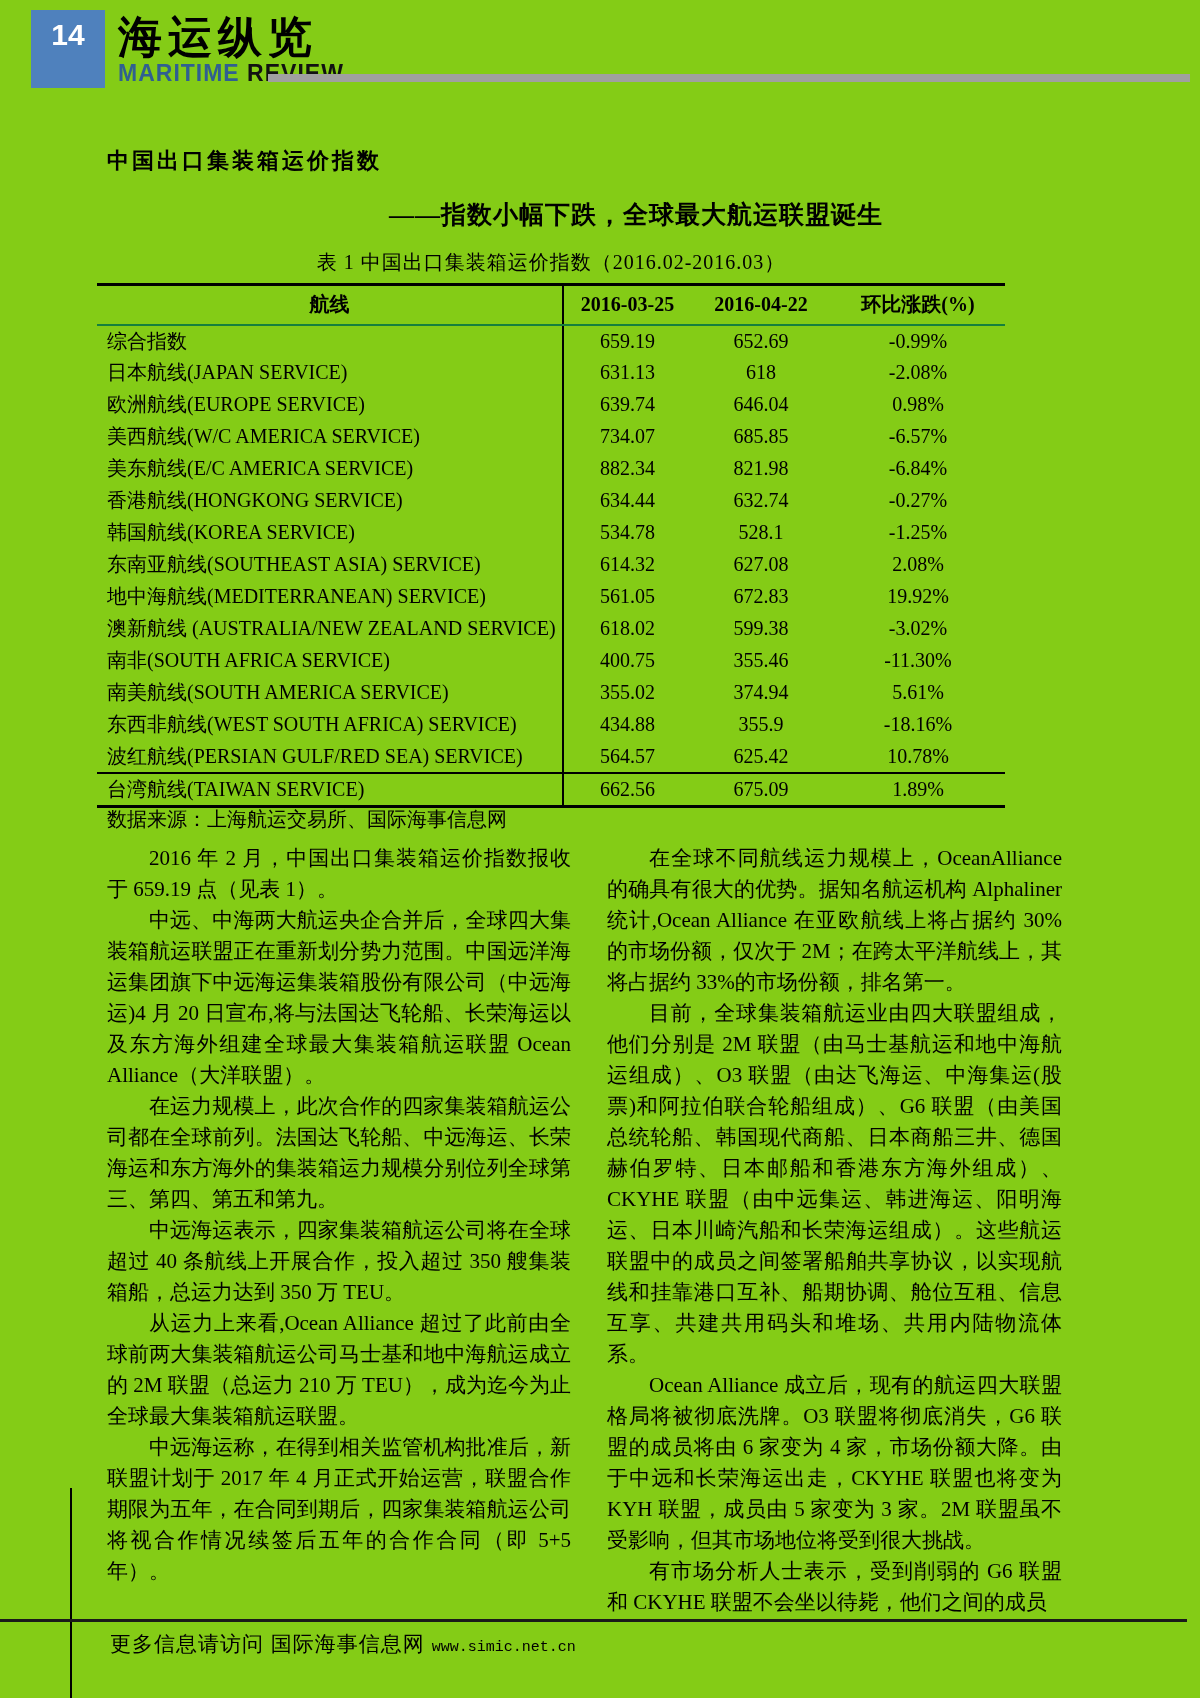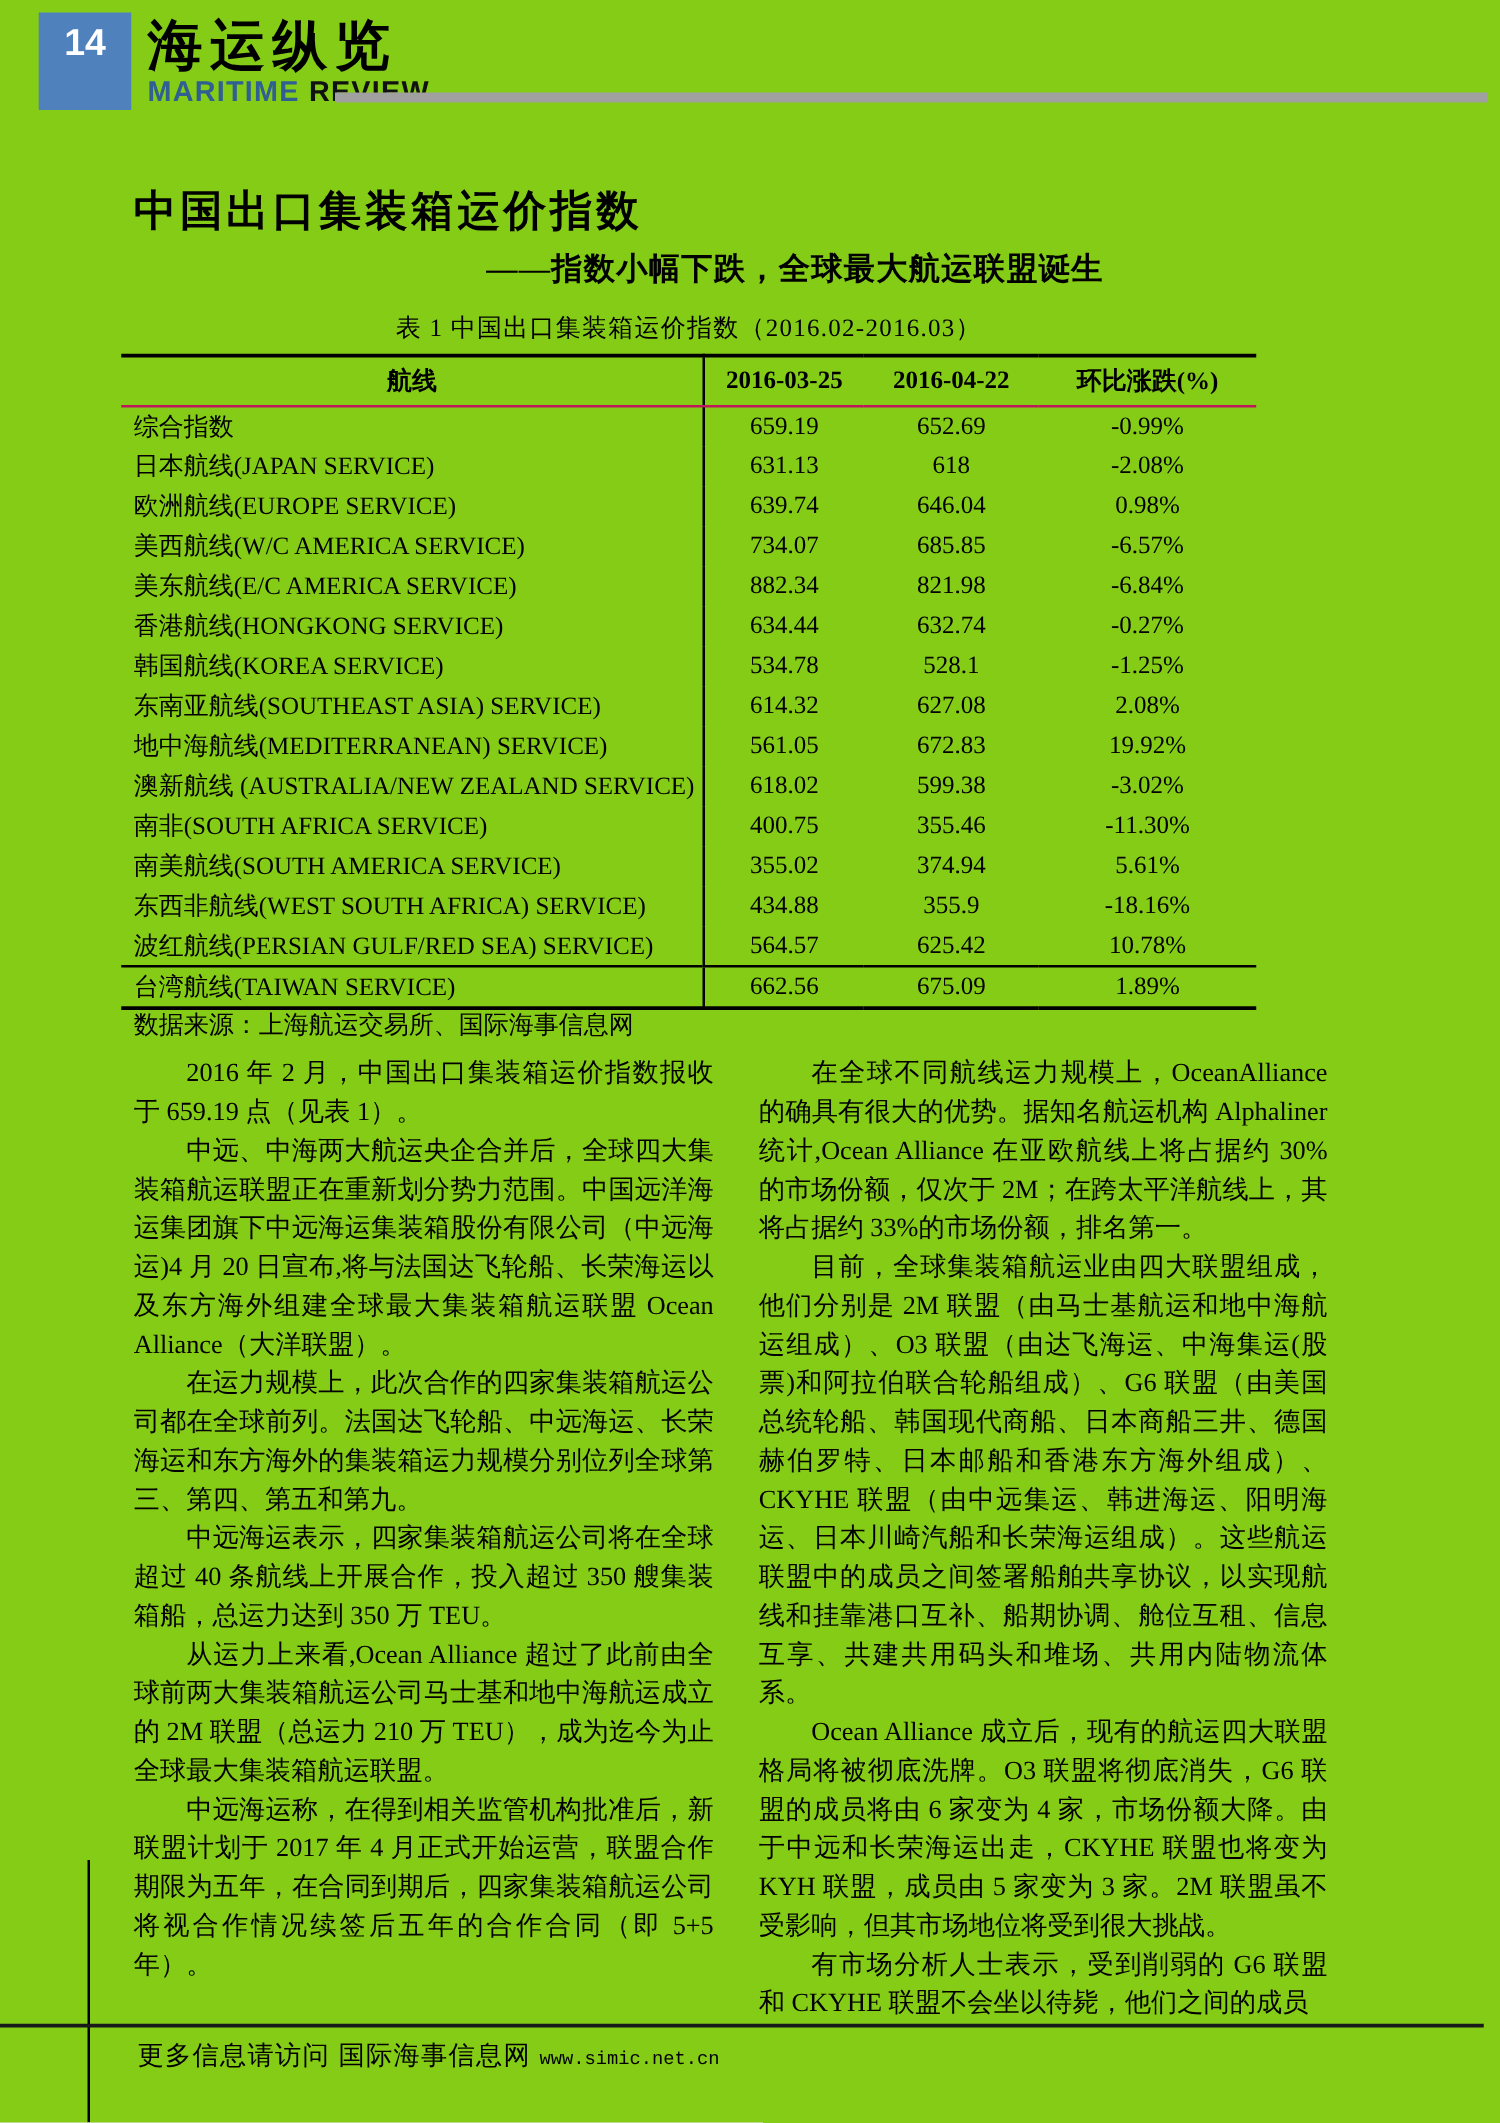--- a/index.html
+++ b/index.html
@@ -27,21 +27,21 @@
   }
   .masthead-en .en-blue { color:#305f91;text-align:center; }
   .masthead-en .en-black { color:#111; }
   .header-rule {
     position:absolute; left:268px; top:74px; width:922px; height:8px;
     background:#a0a0a0;
   }
   
   .article-title {
     position:absolute; left:107px; top:146px;
-    font-size:34px; font-weight:bold; letter-spacing:3px;
+    font-size:22px; font-weight:bold; letter-spacing:3px;
   }
   .article-subtitle {
     position:absolute; left:107px; top:198px; width:776px;
     text-align:right; font-size:25px; font-weight:bold; letter-spacing:1px;
   }
   .table-caption {
     position:absolute; left:97px; top:249px; width:908px;
     text-align:center; font-size:20px; letter-spacing:1px;
   }
   
@@ -53,21 +53,21 @@
   }
   table.freight-table col.c1 { width:466px; }
   table.freight-table col.c2 { width:128px; }
   table.freight-table col.c3 { width:140px; }
   table.freight-table col.c4 { width:174px; }
   table.freight-table th, table.freight-table td {
     padding:0; text-align:center; vertical-align:middle;
     white-space:nowrap; overflow:hidden;
   }
   table.freight-table thead tr { height:40px; }
-  table.freight-table thead th { font-weight:bold; border-bottom:2px solid #be185d; }
+  table.freight-table thead th { font-weight:bold; border-bottom:2px solid #15803d; }
   table.freight-table th:first-child,
   table.freight-table td:first-child { border-right:2px solid #000; }
   table.freight-table tbody tr { height:32px; }
   table.freight-table tbody td:first-child { text-align:left; padding-left:10px; }
   table.freight-table tbody.summary tr { border-top:2.5px solid #000; height:34px; }
   
   .source-note { position:absolute; left:107px; top:806px; font-size:20px; }
   
   .col { position:absolute; top:843px; }
   .col-left  { left:107px; width:464px; }

